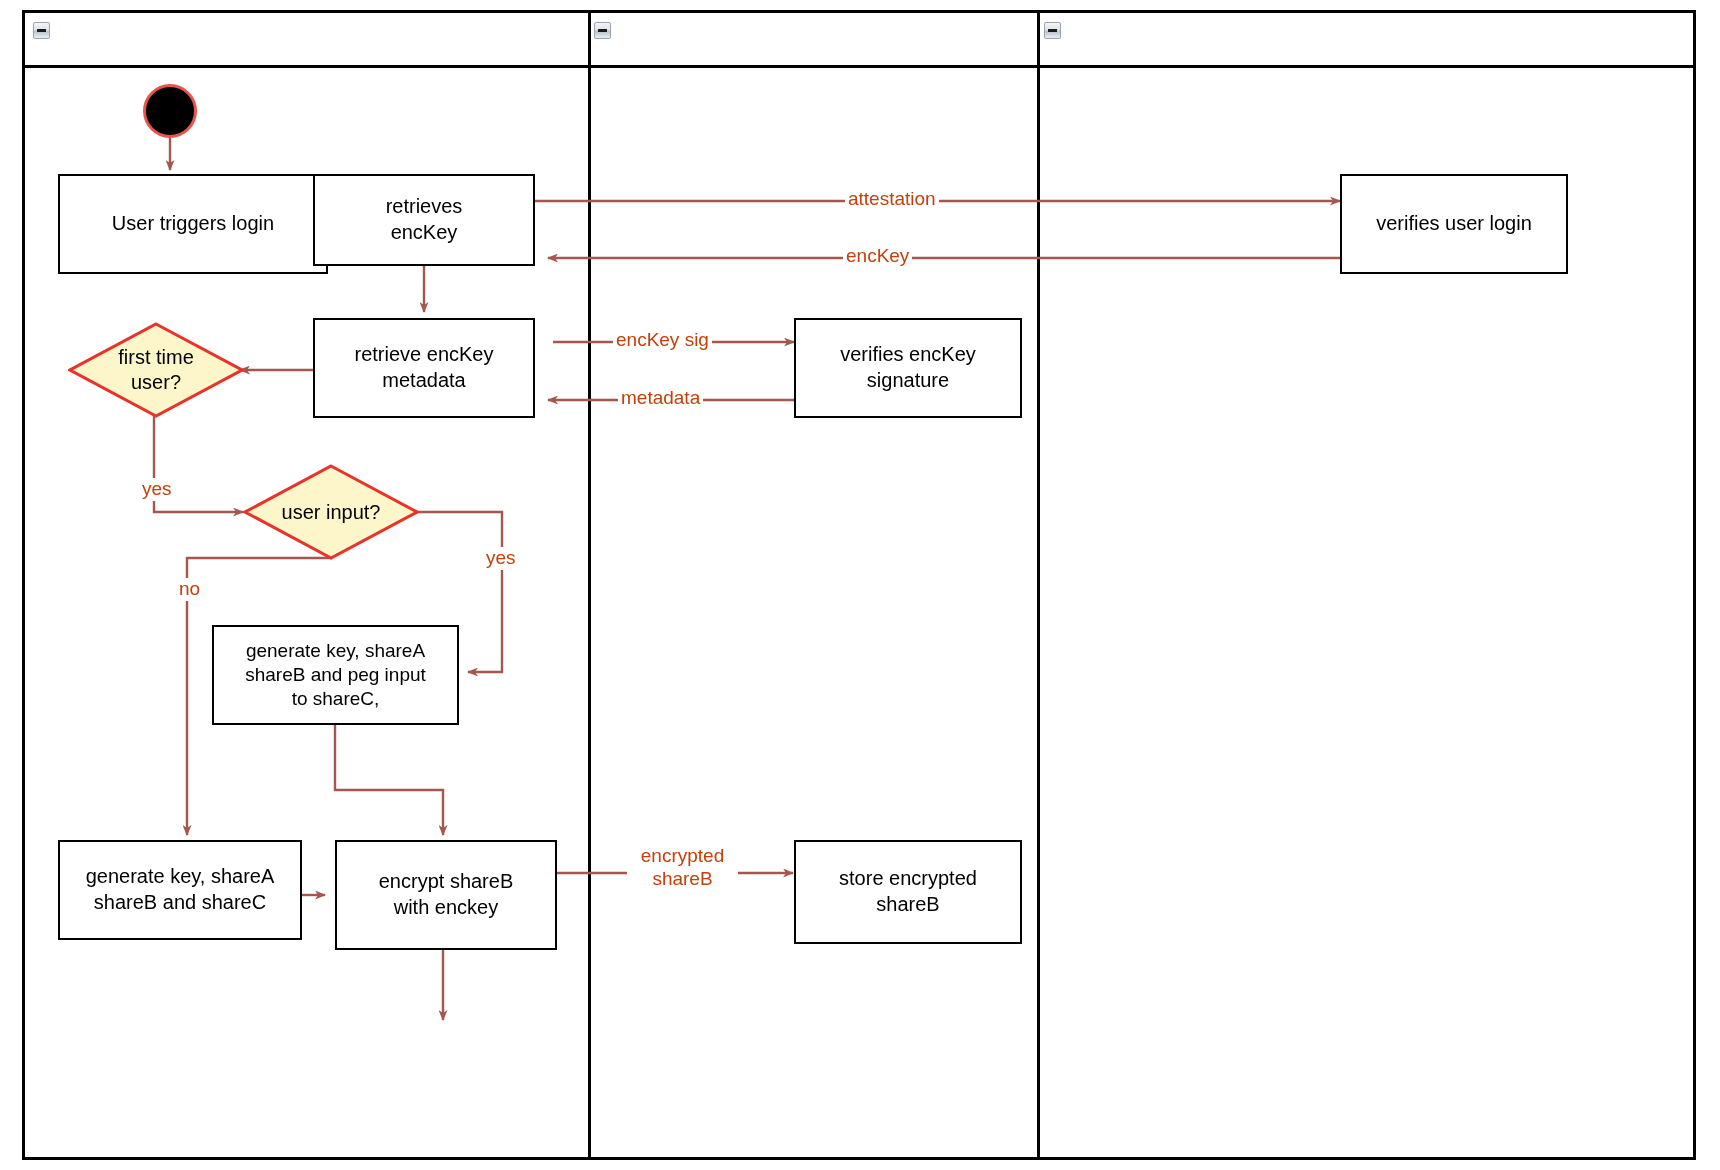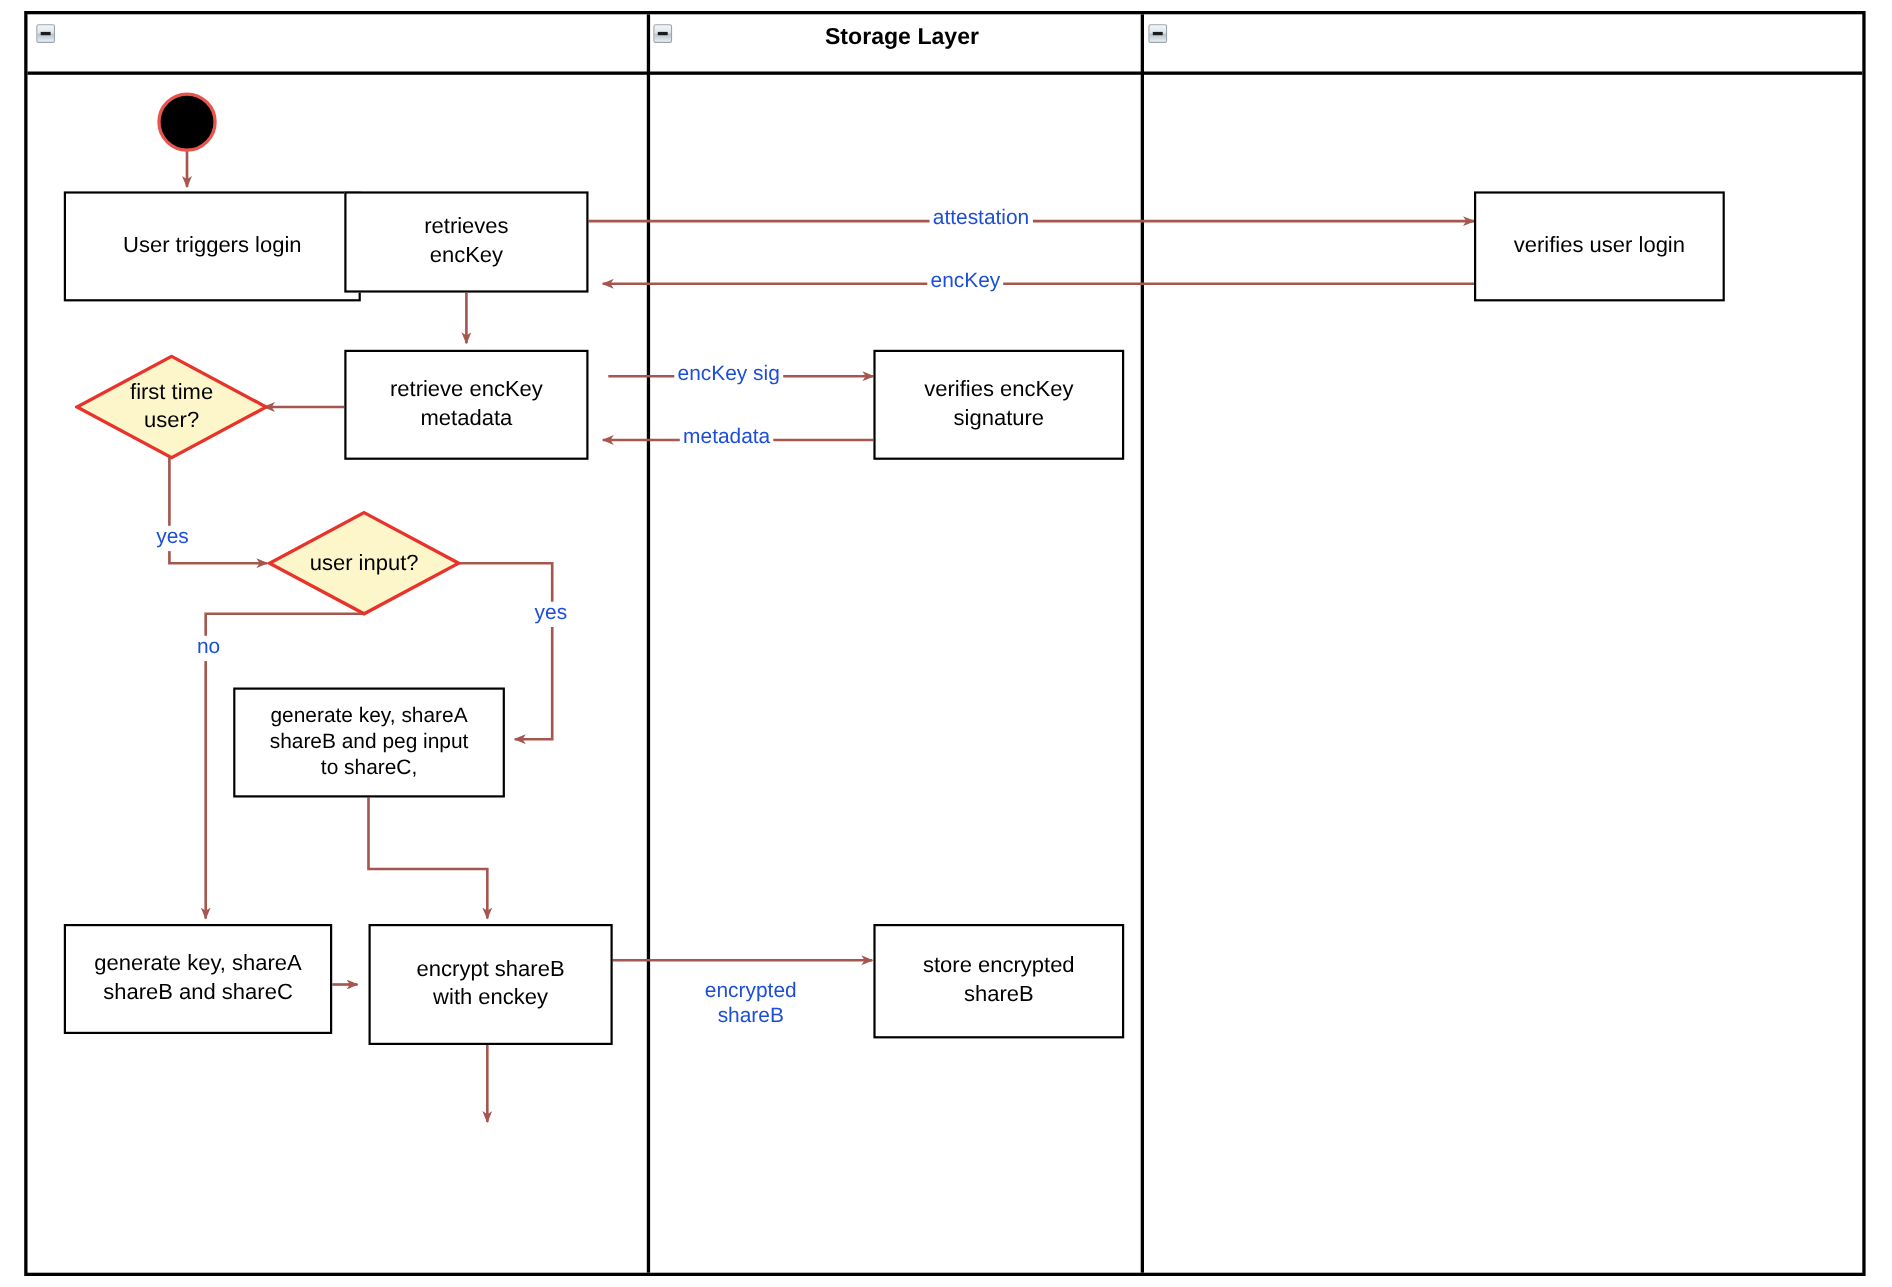--- a/index.html
+++ b/index.html
@@ -116,21 +116,21 @@
   #edges {
     position: absolute;
     left: 0; top: 0;
     width: 1720px;
     height: 1170px;
     pointer-events: none;
   }
   .edge-label {
     position: absolute;
     font-size: 19px;
-    color: #1d4ed8;
+    color: #c2410c;
     background: #ffffff;
     padding: 0 3px;
     white-space: pre-line;
     text-align: center;
     line-height: 1.2;
     font-family: "Liberation Sans", sans-serif;
   }
 </style>
 </head>
 <body>
@@ -139,21 +139,20 @@
 
   <div class="lane-frame">
     <div class="lane-header-rule" style="top:52px;"></div>
     <div class="lane-divider" style="left:563px;"></div>
     <div class="lane-divider" style="left:1012px;"></div>
   </div>
 
   <div class="collapse-icon" style="left:33px; top:22px;"></div>
 
   <div class="collapse-icon" style="left:594px; top:22px;"></div>
-  <div class="lane-title" style="left:620px; top:22px; width:400px;">Storage Layer</div>
 
   <div class="collapse-icon" style="left:1044px; top:22px;"></div>
 
   <svg id="edges">
     <defs>
       <marker id="ah" markerWidth="11" markerHeight="9" refX="10" refY="4.5" orient="auto" markerUnits="userSpaceOnUse">
         <path d="M0,0 L11,4.5 L0,9 L3,4.5 Z" fill="#a5574f"></path>
       </marker>
     </defs>
     <g stroke="#a5574f" stroke-width="2.4" fill="none">
@@ -240,16 +239,16 @@
   <div class="edge-label" style="left:613px; top:329px;">encKey sig</div>
 
   <div class="edge-label" style="left:618px; top:387px;">metadata</div>
 
   <div class="edge-label" style="left:139px; top:478px;">yes</div>
 
   <div class="edge-label" style="left:483px; top:547px;">yes</div>
 
   <div class="edge-label" style="left:176px; top:578px;">no</div>
 
-  <div class="edge-label" style="left:627px; top:845px; width:105px;margin-top:45px;">encrypted
+  <div class="edge-label" style="left:627px; top:845px; width:105px;">encrypted
 shareB</div>
 
 </div>
 
 </body></html>

